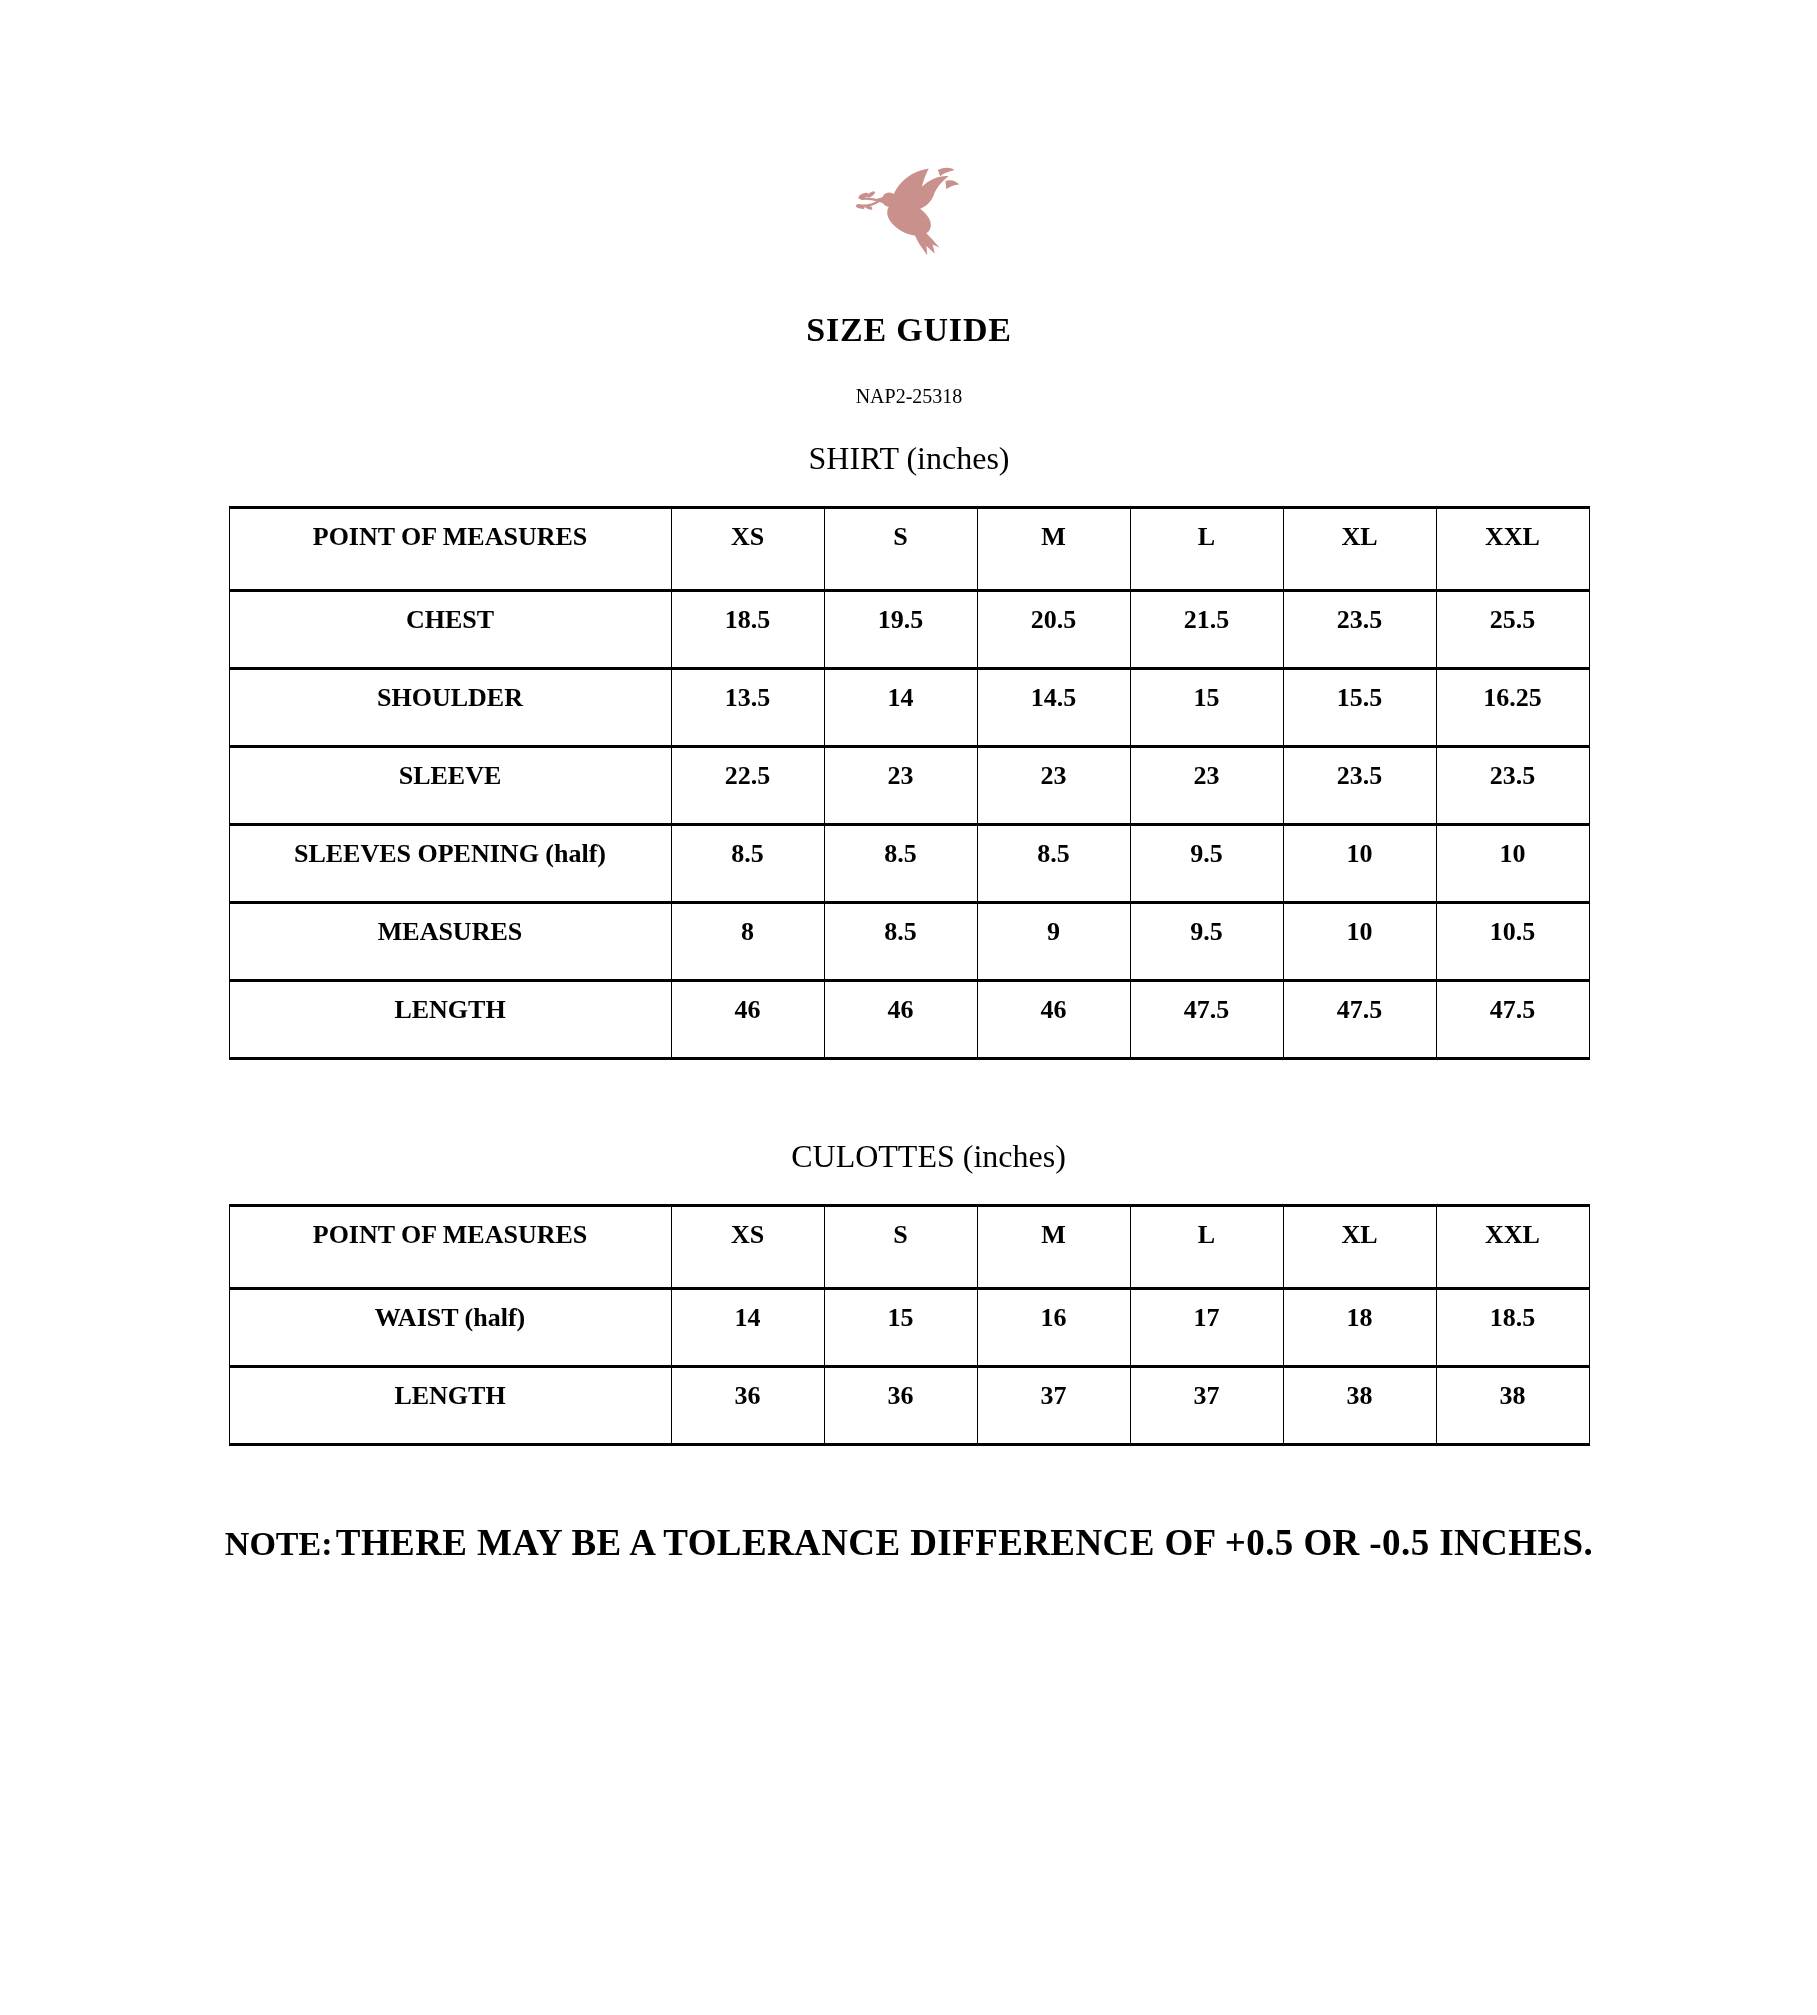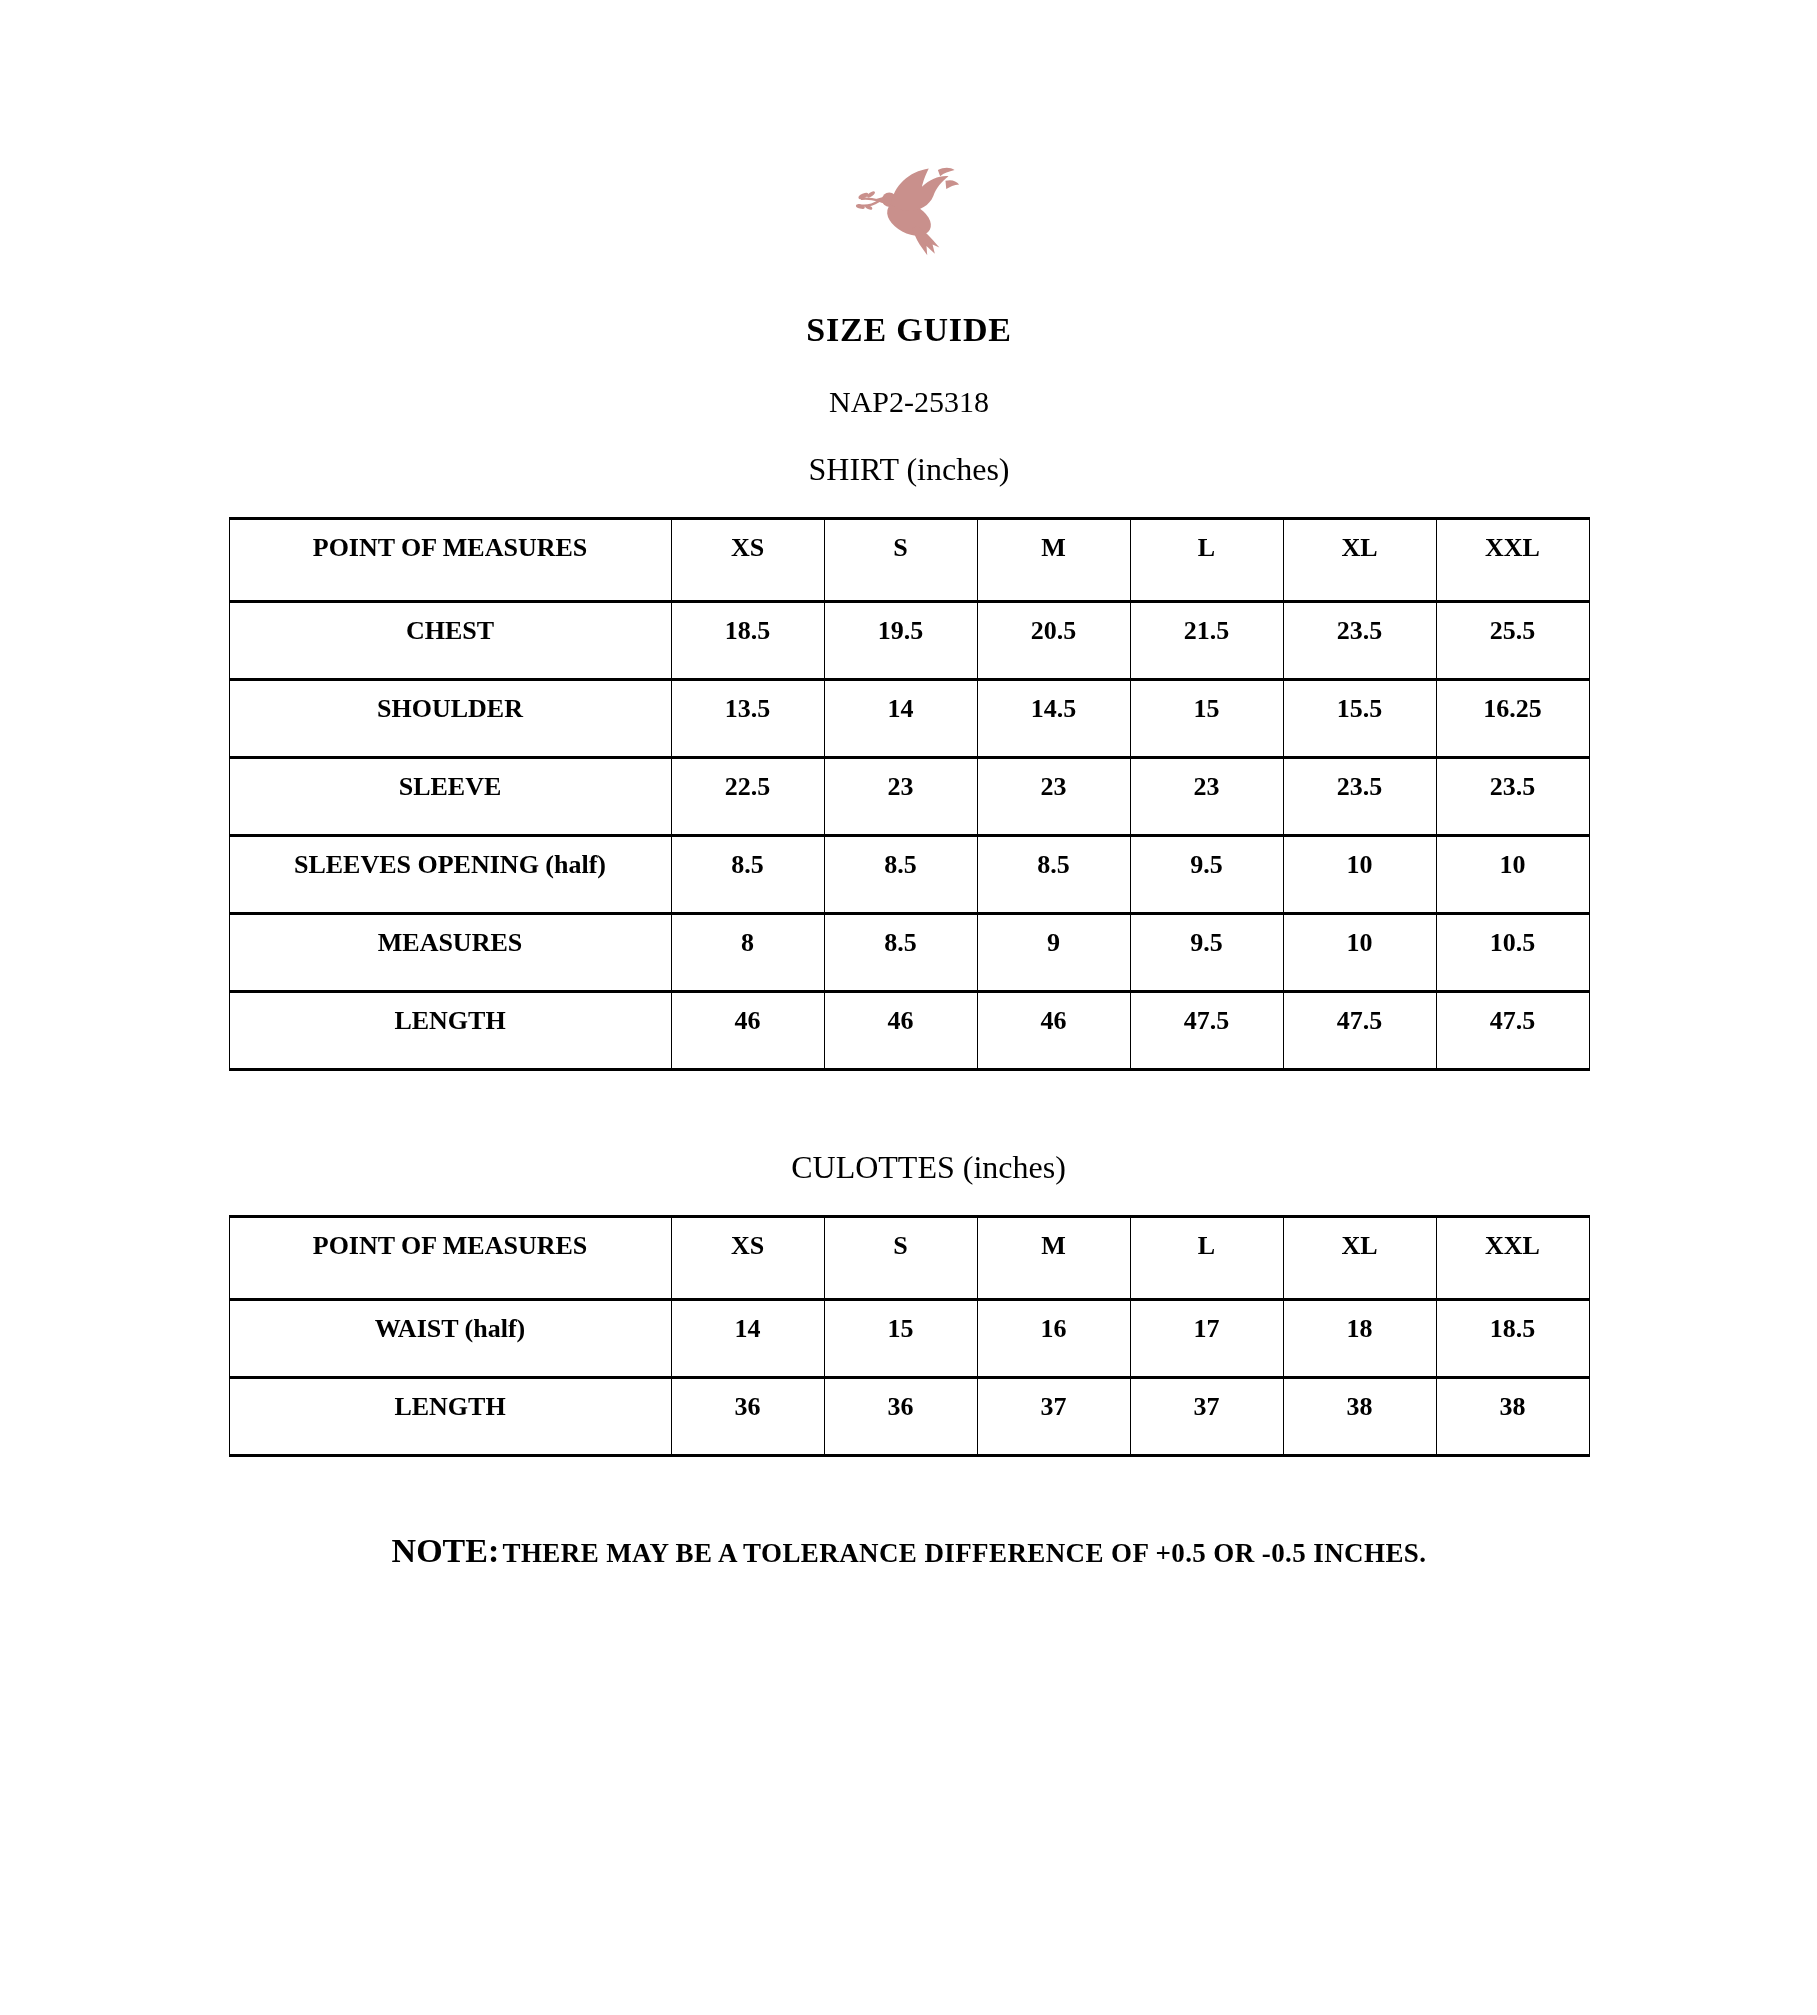--- a/index.html
+++ b/index.html
@@ -22,21 +22,21 @@
     height: 95px;
     margin: 0 auto;
   }
   .page-title {
     font-size: 34px;
     font-weight: bold;
     margin-top: 52px;
     letter-spacing: 0.8px;
   }
   .style-code {
-    font-size: 30px;
+    font-size: 20px;
     font-weight: normal;
     margin-top: 36px;
   }
   .section-title {
     font-size: 32px;
     font-weight: normal;
     margin-top: 32px;
   }
   .section-title.second {
     margin-top: 78px;
@@ -60,21 +60,21 @@
   }
   .size-table thead th { height: 83px; margin-left: 48px; }
   .size-table tbody td { height: 78px; }
   .size-table th:first-child,
   .size-table td:first-child { width: 442px; }
   .note {
     margin-top: 75px;
     font-weight: bold;
   }
   .note-label { font-size: 34px; }
-  .note-text  { font-size: 27px; letter-spacing: 0.4px; }
+  .note-text  { font-size: 37px; letter-spacing: 0.4px; }
 </style>
 </head>
 <body>
 
 <div class="page">
 
   <div class="logo-wrap">
     <svg viewBox="0 0 160 125" width="122" height="95" aria-hidden="true">
       <g fill="#c9908c" stroke="none">
         <g stroke="#c9908c" stroke-width="3" fill="none" stroke-linecap="round">

